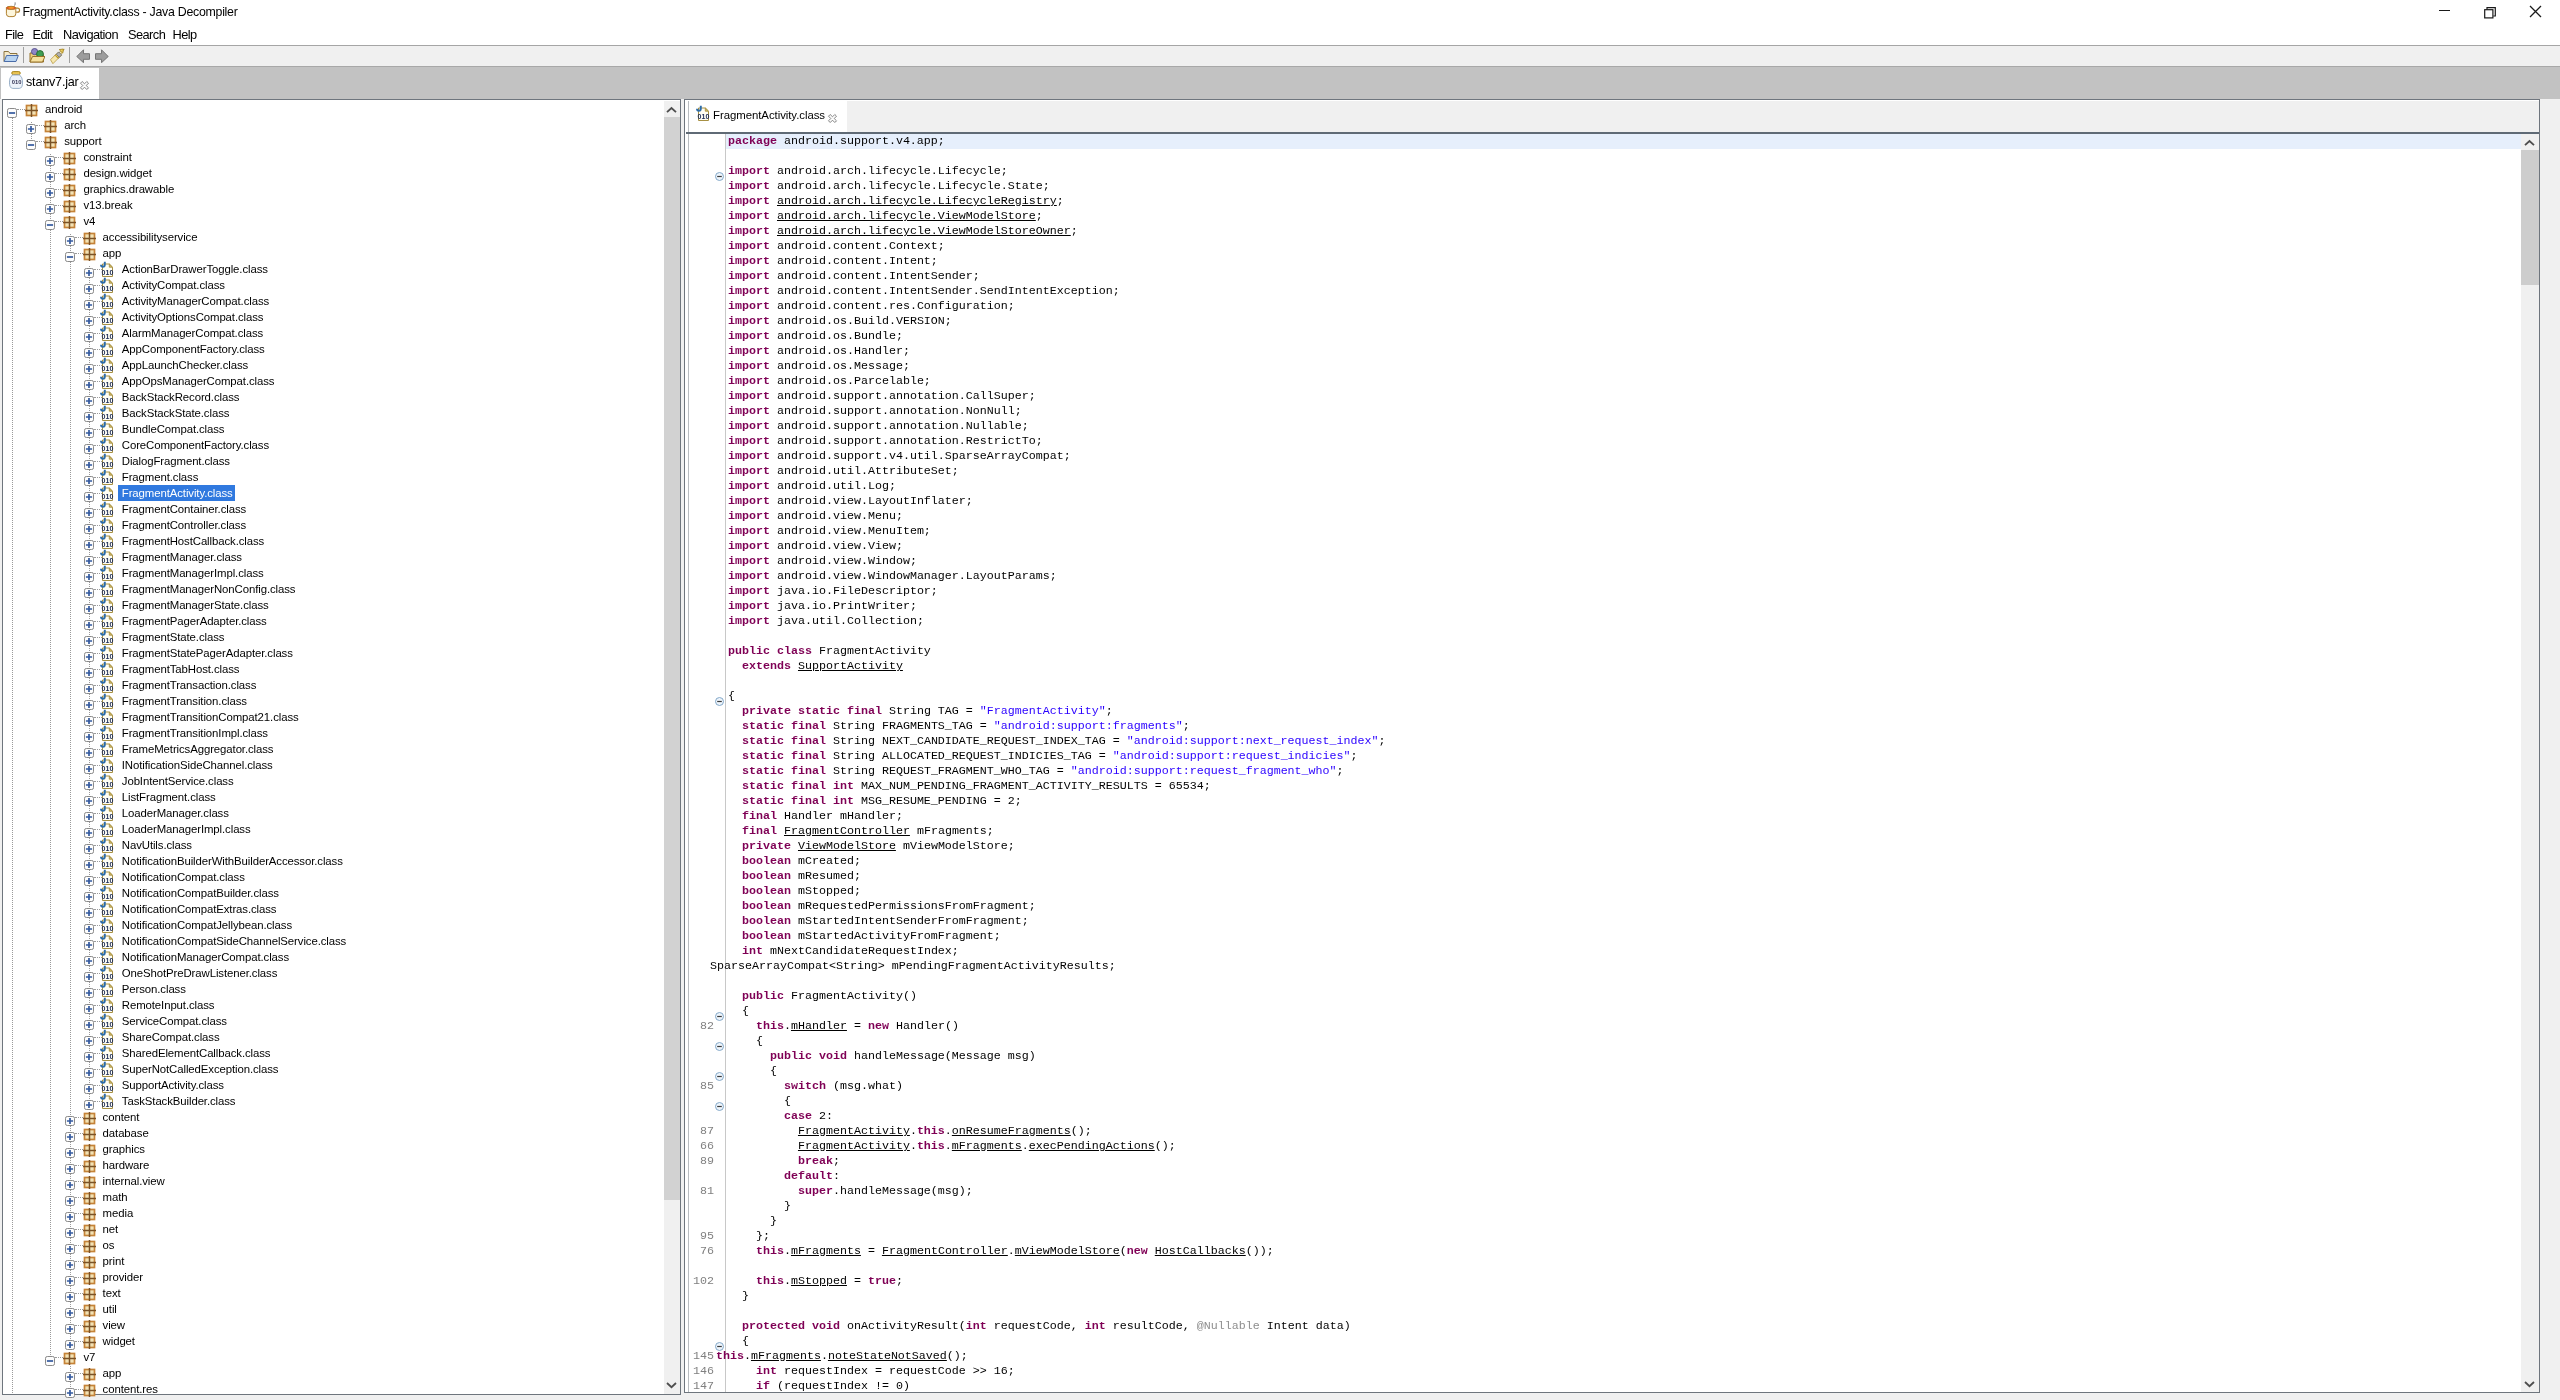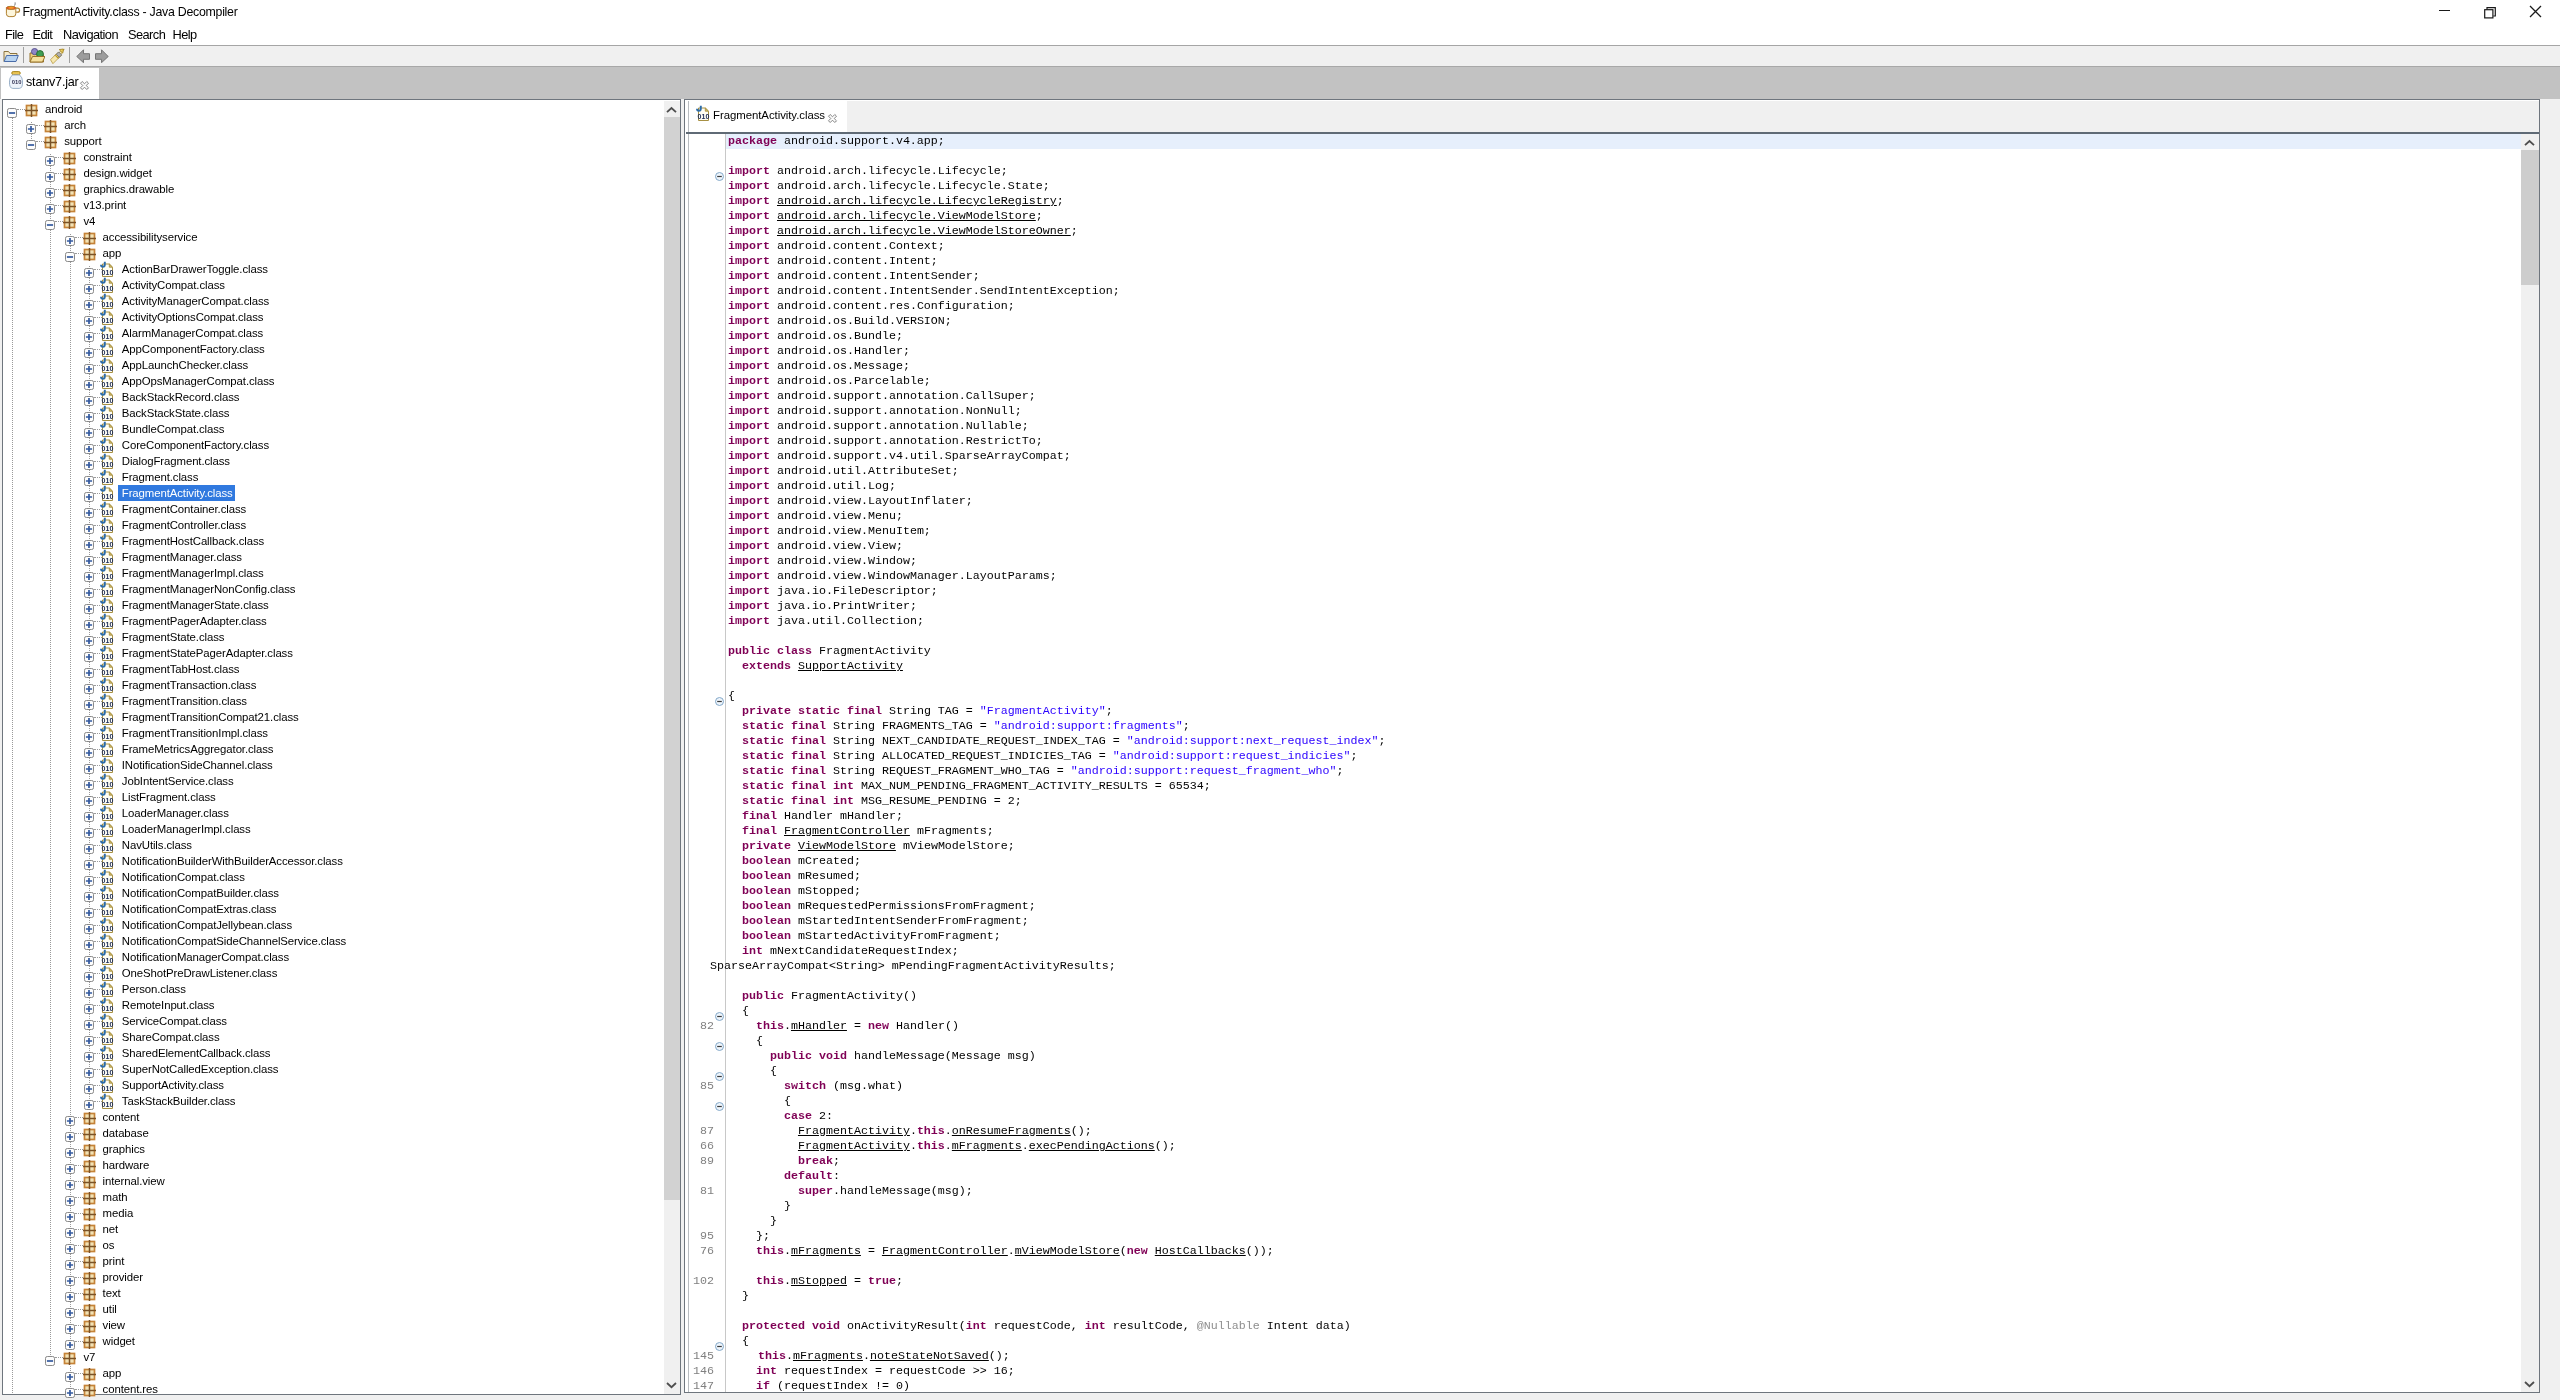--- a/index.html
+++ b/index.html
@@ -199,21 +199,21 @@
 <div class="ab ln" style="left:686px;top:1274px;width:28px">102</div>
 <div class="ab code" style="left:728px;top:1274px">    <b class="k">this</b>.<span class="u">mStopped</span> = <b class="k">true</b>;</div>
 <div class="ab code" style="left:728px;top:1289px">  }</div>
 <div class="ab code" style="left:728px;top:1319px">  <b class="k">protected void</b> onActivityResult(<b class="k">int</b> requestCode, <b class="k">int</b> resultCode, <span class="a">@Nullable</span> Intent data)</div>
 <div class="ab" style="left:715px;top:1337px"><svg style="" width="9" height="9" viewBox="0 0 9 9" xmlns="http://www.w3.org/2000/svg">
         <circle cx="4.5" cy="4.5" r="4" fill="#eef5fc" stroke="#85a8c8"></circle>
         <path d="M2.2 4.5 h4.6" stroke="#3a3a3a" stroke-width="1.2"></path>
       </svg></div>
 <div class="ab code" style="left:728px;top:1334px">  {</div>
 <div class="ab ln" style="left:686px;top:1349px;width:28px">145</div>
-<div class="ab code" style="left:730px;top:1349px">    <b class="k">this</b>.<span class="u">mFragments</span>.<span class="u">noteStateNotSaved</span>();</div>
+<div class="ab code" style="left:688px;top:1349px">    <b class="k">this</b>.<span class="u">mFragments</span>.<span class="u">noteStateNotSaved</span>();</div>
 <div class="ab ln" style="left:686px;top:1364px;width:28px">146</div>
 <div class="ab code" style="left:728px;top:1364px">    <b class="k">int</b> requestIndex = requestCode &gt;&gt; 16;</div>
 <div class="ab ln" style="left:686px;top:1379px;width:28px">147</div>
 <div class="ab code" style="left:728px;top:1379px">    <b class="k">if</b> (requestIndex != 0)</div>
 <div class="ab" style="left:2521px;top:133.5px;width:17.5px;height:1258px;background:#f0f0f0"></div>
 <div class="ab" style="left:2522px;top:136px"><svg style="" width="15" height="14" viewBox="0 0 15 14" xmlns="http://www.w3.org/2000/svg">
         <path d="M3 9.2 L7.5 5 12 9.2" fill="none" stroke="#4e4e4e" stroke-width="1.8"></path>
       </svg></div>
 <div class="ab" style="left:2521px;top:150px;width:17.5px;height:135px;background:#cdcdcd"></div>
 <div class="ab" style="left:2522px;top:1377px"><svg style="" width="15" height="14" viewBox="0 0 15 14" xmlns="http://www.w3.org/2000/svg">
@@ -295,21 +295,21 @@
 <div class="trow" style="left:83.4px;top:181px">graphics.drawable</div>
 <div class="doth" style="left:55.4px;top:205px;width:8px"></div>
 <div class="ab" style="left:45.4px;top:200px"><svg style="" width="10" height="10" viewBox="0 0 10 10" xmlns="http://www.w3.org/2000/svg">
         <rect x="0.5" y="0.5" width="9" height="9" rx="1.8" fill="#fdfdfd" stroke="#8a8a8a"></rect>
         <path d="M1.9 5 h6.2 M5 1.9 v6.2" stroke="#33599e" stroke-width="1.7"></path>
       </svg></div>
 <div class="ab" style="left:63.4px;top:198.5px"><svg style="" width="13" height="13" viewBox="0 0 13 13" xmlns="http://www.w3.org/2000/svg">
         <rect x="1.5" y="1.5" width="10" height="10" fill="#f3e2b4" stroke="#c58338" stroke-width="1.7"></rect>
         <path d="M6.5 0 V13 M0 6.5 H13" stroke="#7a5226" stroke-width="1.5"></path>
       </svg></div>
-<div class="trow" style="left:83.4px;top:197px">v13.print</div>
+<div class="trow" style="left:83.4px;top:197px">v13.break</div>
 <div class="doth" style="left:55.4px;top:221px;width:8px"></div>
 <div class="ab" style="left:45.4px;top:216px"><svg style="" width="10" height="10" viewBox="0 0 10 10" xmlns="http://www.w3.org/2000/svg">
         <rect x="0.5" y="0.5" width="9" height="9" rx="1.8" fill="#fdfdfd" stroke="#8a8a8a"></rect>
         <path d="M1.9 5 h6.2" stroke="#33599e" stroke-width="1.7"></path>
       </svg></div>
 <div class="ab" style="left:63.4px;top:214.5px"><svg style="" width="13" height="13" viewBox="0 0 13 13" xmlns="http://www.w3.org/2000/svg">
         <rect x="1.5" y="1.5" width="10" height="10" fill="#f3e2b4" stroke="#c58338" stroke-width="1.7"></rect>
         <path d="M6.5 0 V13 M0 6.5 H13" stroke="#7a5226" stroke-width="1.5"></path>
       </svg></div>
 <div class="trow" style="left:83.4px;top:213px">v4</div>

